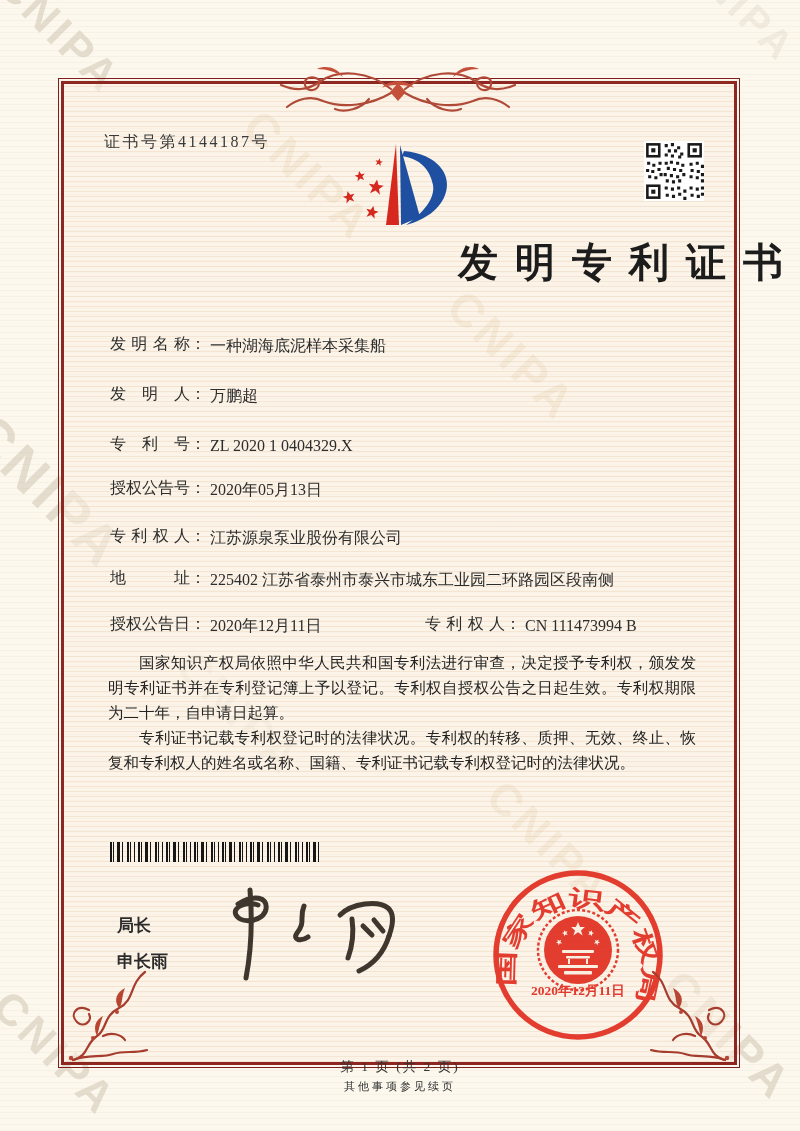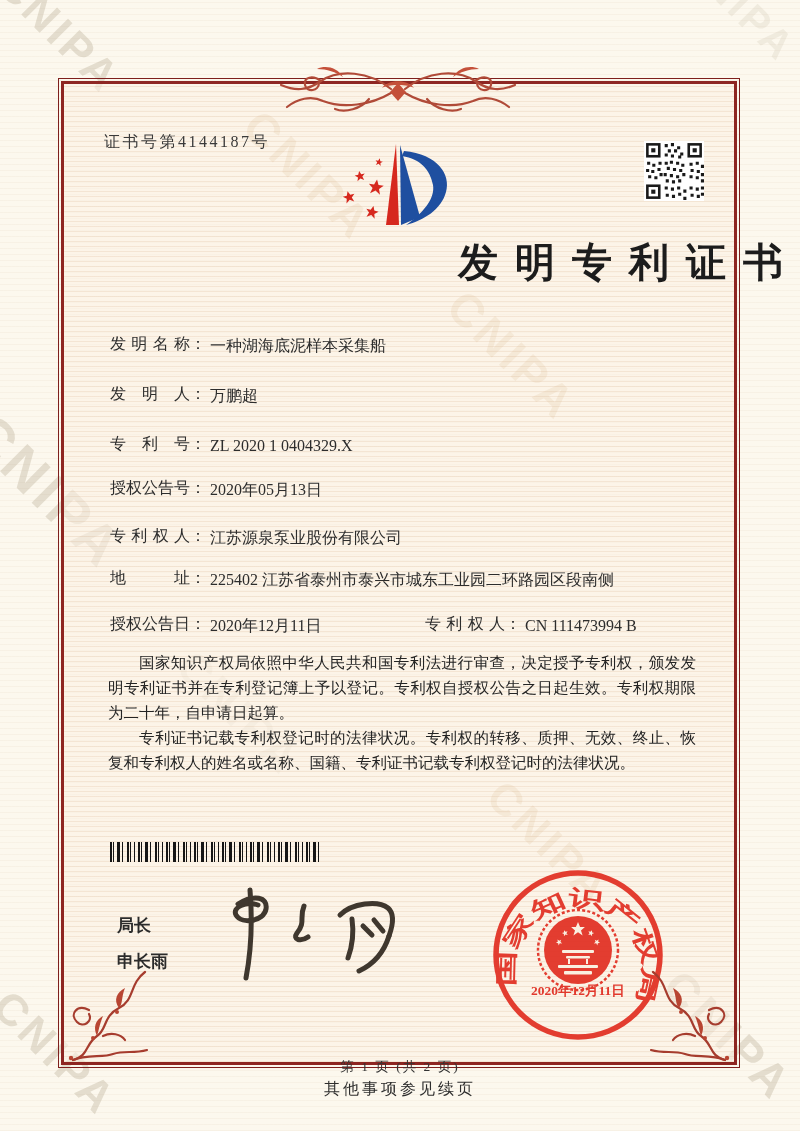--- a/index.html
+++ b/index.html
@@ -35,21 +35,21 @@
   .barcode{position:absolute;left:110px;top:842px;width:212px;height:20px;
     background-image:
       repeating-linear-gradient(90deg,#161616 0 2px,rgba(0,0,0,0) 2px 3px,#161616 3px 4px,rgba(0,0,0,0) 4px 7px,
       #161616 7px 10px,rgba(0,0,0,0) 10px 12px,#161616 12px 13px,rgba(0,0,0,0) 13px 17px,#161616 17px 19px,
       rgba(0,0,0,0) 19px 20px,#161616 20px 21px,rgba(0,0,0,0) 21px 24px,#161616 24px 25px,rgba(0,0,0,0) 25px 28px);}
   .signer{position:absolute;left:117px;top:908px;font-size:17px;font-weight:bold;color:#2b2b2b;line-height:36px;}
   .signature{position:absolute;left:202px;top:884px;}
   .seal{position:absolute;left:489px;top:866px;z-index:4;opacity:.95;}
   .seal text{font-family:"Liberation Serif","DejaVu Serif",serif;}
   .page-num{position:absolute;left:0;top:1031px;width:100%;text-align:center;font-size:13.5px;color:#333;letter-spacing:2px;margin-top:27px;}
-  .foot-note{position:absolute;left:0;top:1079px;width:100%;text-align:center;font-size:16px;color:#2e2e2e;letter-spacing:3px;}
+  .foot-note{position:absolute;left:0;top:1079px;width:100%;text-align:center;font-size:11px;color:#2e2e2e;letter-spacing:3px;}
   .ornament-top{position:absolute;left:273px;top:57px;z-index:3;}
   .corner{position:absolute;top:970px;z-index:3;}
   .corner-bl{left:59px;}
   .corner-br{left:647px;transform:scaleX(-1);}
 </style>
 </head>
 <body>
 
 <div class="page">
 

